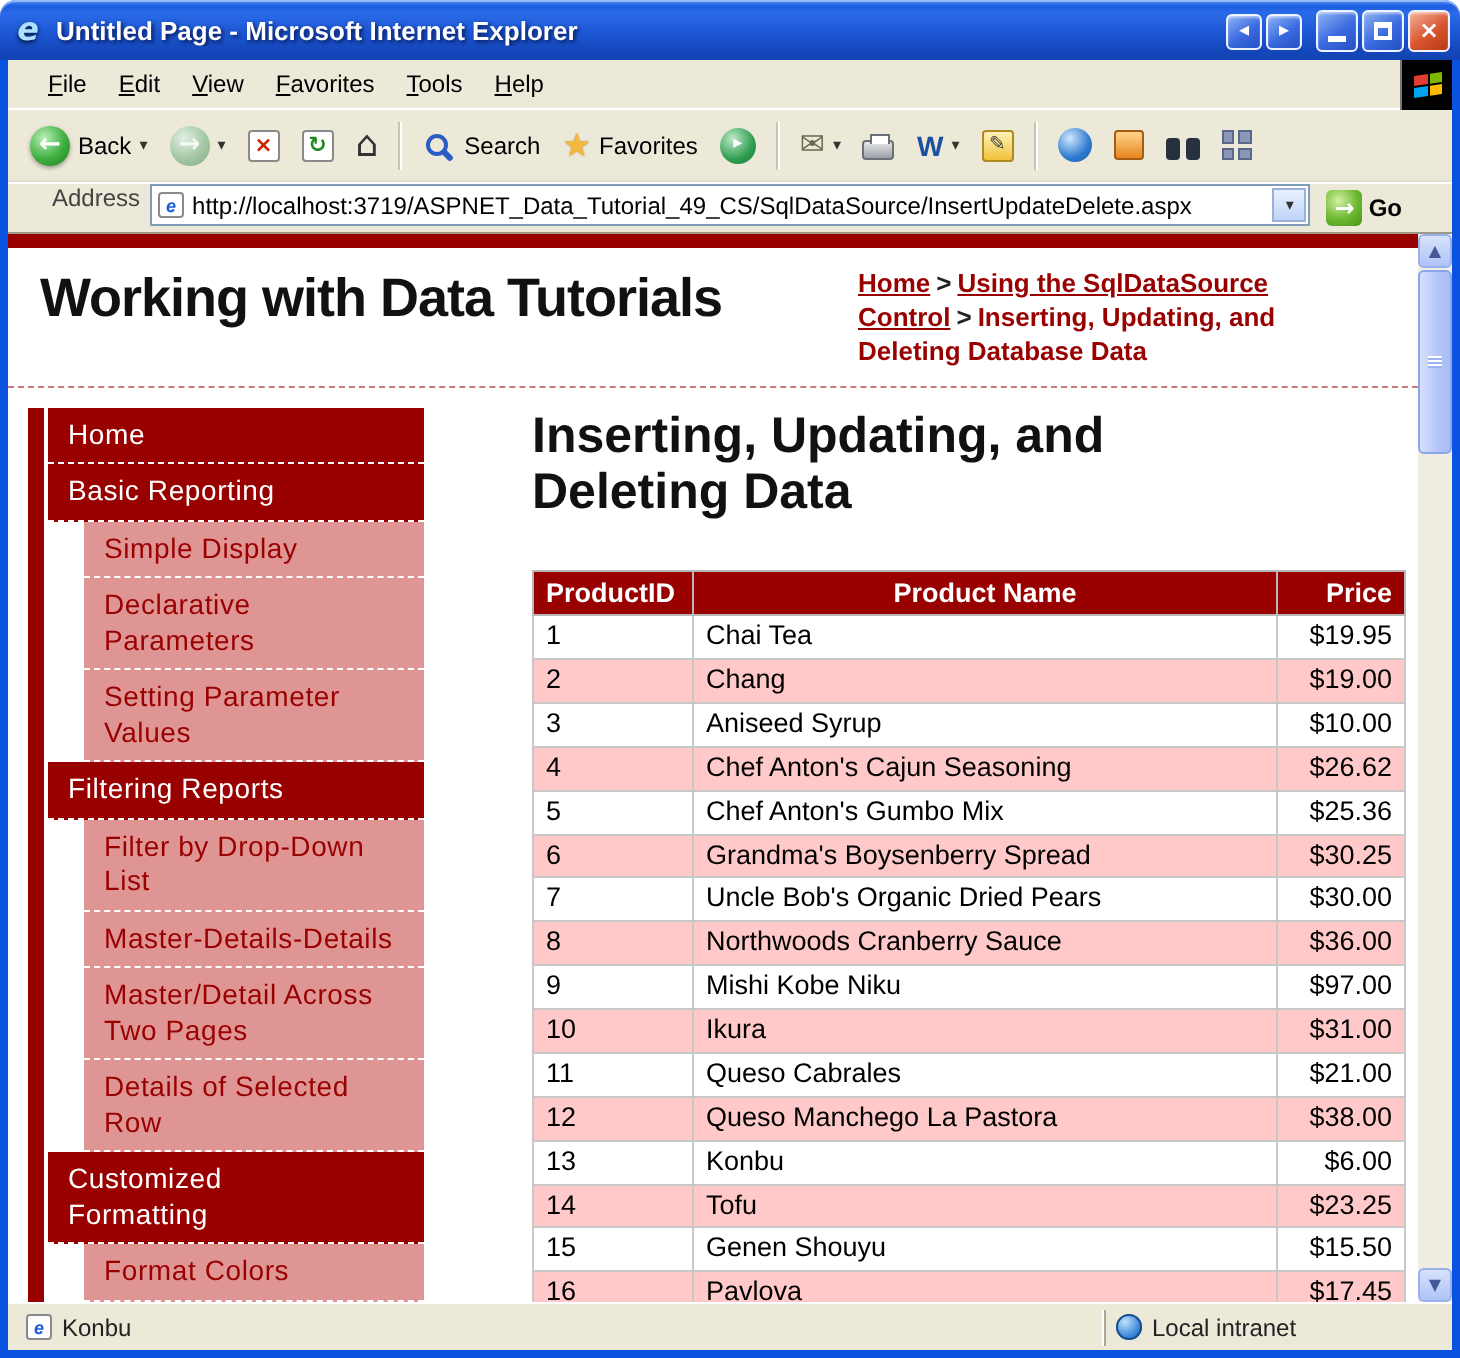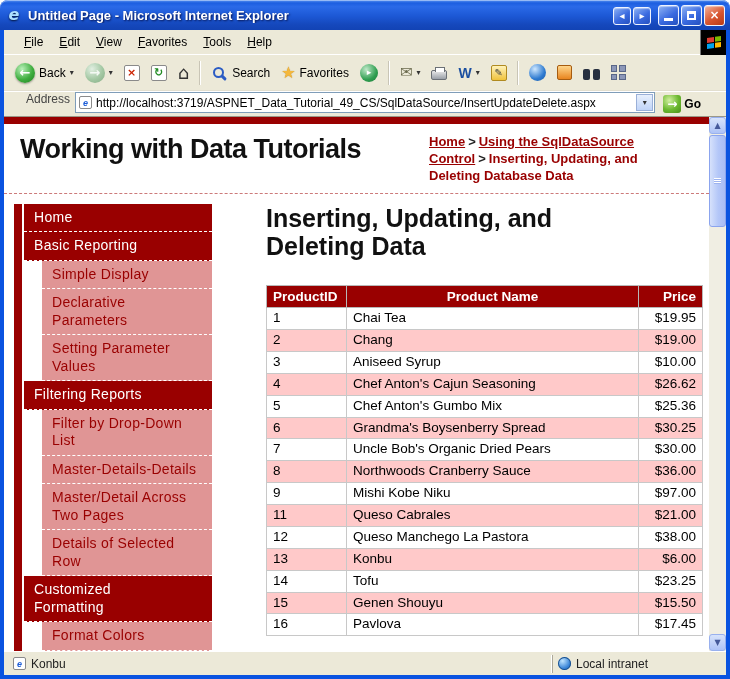--- a/index.html
+++ b/index.html
@@ -382,20 +382,25 @@
                   <td class="c-name">Northwoods Cranberry Sauce</td>
                   <td class="c-price">$36.00</td>
                 </tr>
 
                 <tr>
                   <td class="c-id">9</td>
                   <td class="c-name">Mishi Kobe Niku</td>
                   <td class="c-price">$97.00</td>
                 </tr>
 
+                <tr>
+                  <td class="c-id">10</td>
+                  <td class="c-name">Ikura</td>
+                  <td class="c-price">$31.00</td>
+                </tr>
 
                 <tr>
                   <td class="c-id">11</td>
                   <td class="c-name">Queso Cabrales</td>
                   <td class="c-price">$21.00</td>
                 </tr>
 
                 <tr>
                   <td class="c-id">12</td>
                   <td class="c-name">Queso Manchego La Pastora</td>

